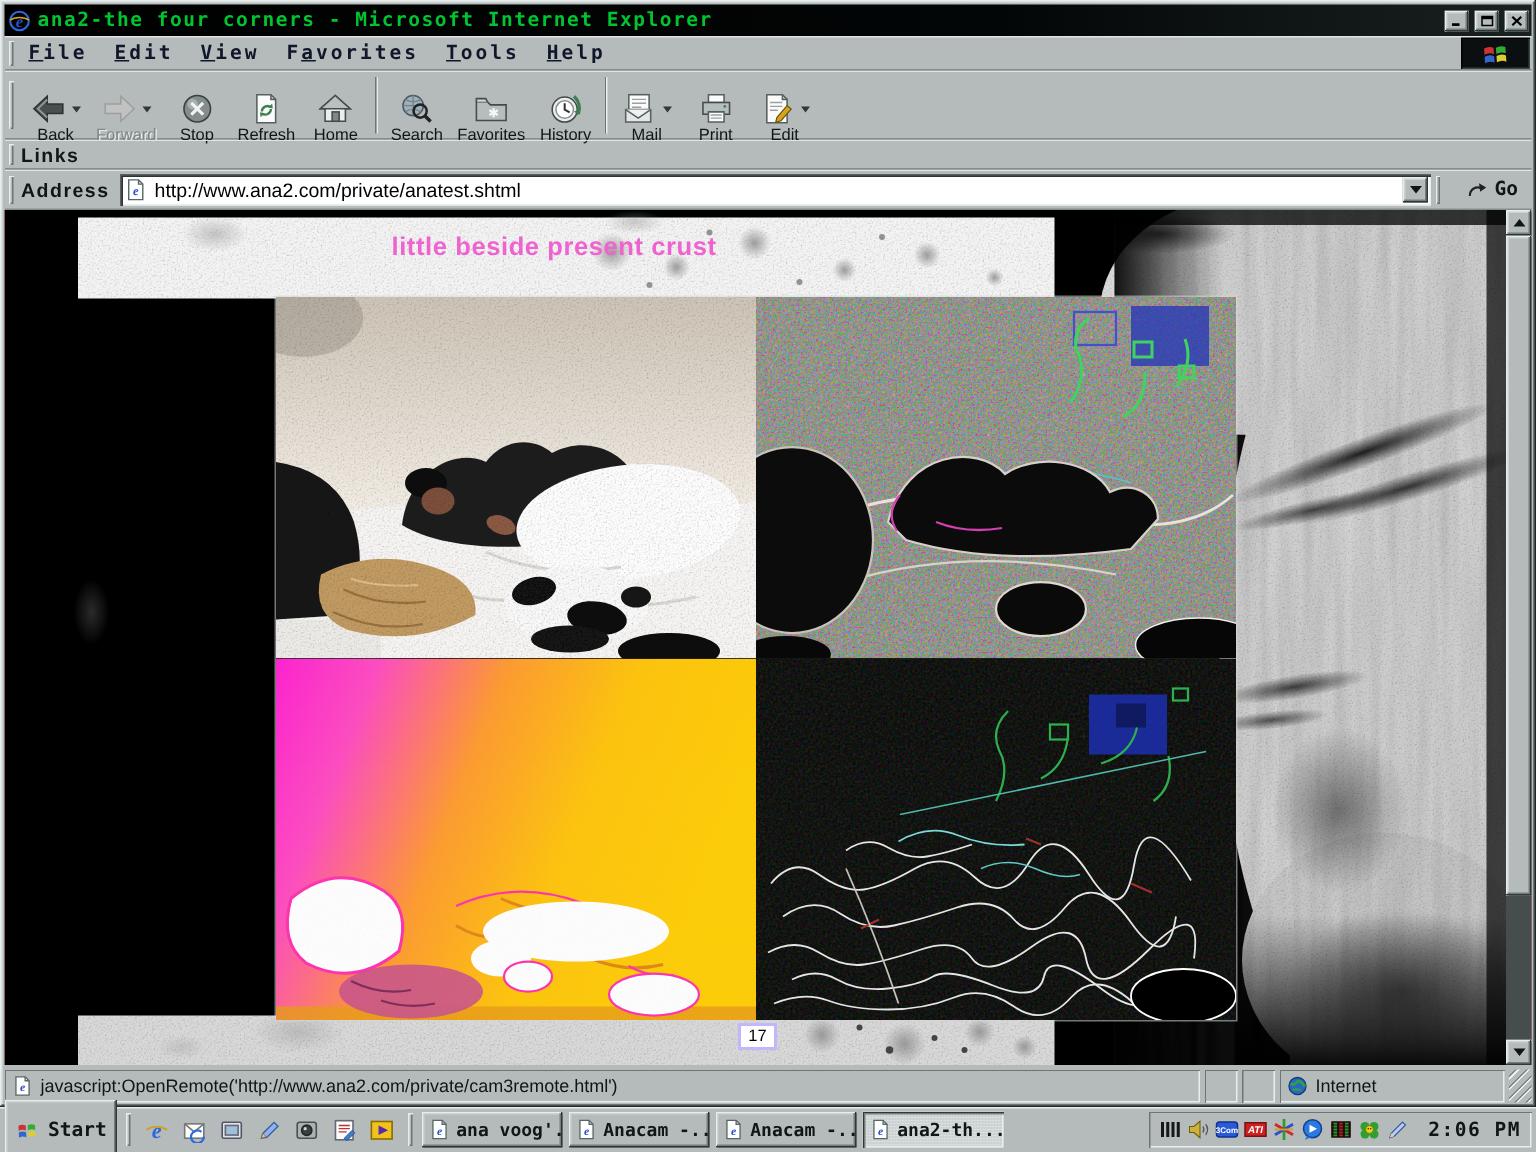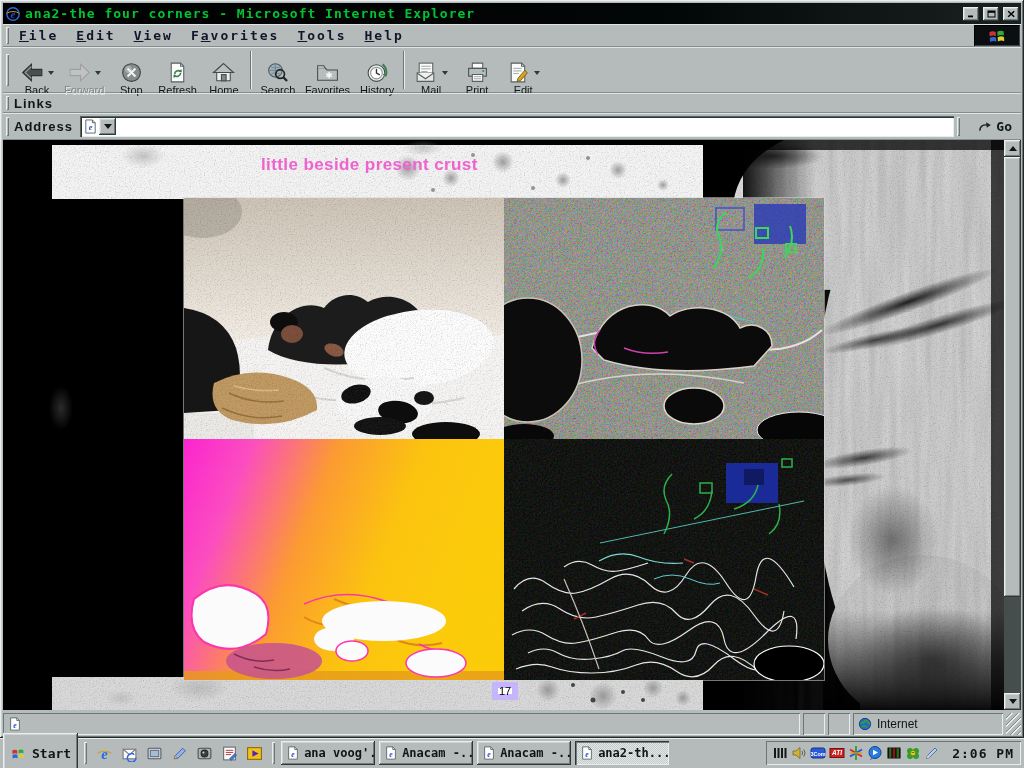--- a/index.html
+++ b/index.html
@@ -57,21 +57,21 @@
   .go-btn svg{width:15px;height:13px}
 
   
   .content{flex:1;display:flex;position:relative;background:#7f1d1d;overflow:hidden;box-shadow:inset 0 1px 0 #5a6262}
   .page{position:relative;flex:1;overflow:hidden}
   .bg-svg{position:absolute;left:0;top:0;width:100%;height:100%;display:block}
   .heading{position:absolute;left:258px;top:15px;font-weight:bold;font-size:17px;letter-spacing:.4px;color:#ee63cf;font-family:"Liberation Sans",sans-serif}
   .grid{position:absolute;left:181px;top:58px;width:640px;height:482px;display:grid;grid-template-columns:320px 320px;grid-template-rows:241px 241px;outline:1px solid rgba(215,215,215,.55)}
   .cam{width:320px;height:241px;overflow:hidden}
   .cam svg{width:100%;height:100%;display:block}
-  .counter{position:absolute;left:489px;top:542px;width:26px;height:18px;background:#fff;border:6px solid #c4b5fd;display:flex;align-items:center;justify-content:center;font-size:11px;color:#000}
+  .counter{position:absolute;left:489px;top:542px;width:26px;height:18px;background:#fff;border:2px solid #c4b5fd;display:flex;align-items:center;justify-content:center;font-size:11px;color:#000}
 
   .vscroll{width:17px;flex:0 0 17px;background:#454d4d;display:flex;flex-direction:column}
   .sb-btn{height:17px;flex:0 0 17px;display:flex;align-items:center;justify-content:center}
   .sb-thumb{height:440px;flex:0 0 440px}
   .sb-space{flex:1}
 
   
   .statusbar{height:25px;flex:0 0 25px;display:flex;align-items:stretch;gap:3px;padding-top:3px}
   .sb-pane{box-shadow:inset 1px 1px 0 #6d7676,inset -1px -1px 0 #e8eded;display:flex;align-items:center;font-size:12px;color:#101515;padding:0 5px;gap:5px}
   .sb-main{flex:1;white-space:nowrap;overflow:hidden}
@@ -310,20 +310,21 @@
 
   <div class="bar addressbar">
     <span class="grip"></span>
     <span class="bar-label addr-label">Address</span>
     <span class="addr-field">
       <span class="icon"><svg viewBox="0 0 16 16">
             <path d="M3 1h7l3 3v11H3z" fill="#fff" stroke="#566"></path>
             <path d="M10 1v3h3" fill="none" stroke="#566"></path>
             <text x="8" y="12" text-anchor="middle" font-family="serif" font-style="italic" font-weight="bold" font-size="9" fill="#2a52c8">e</text>
           </svg></span>
+      <input class="addr-input" value="http://www.ana2.com/private/anatest.shtml" style="">
       <span class="addr-drop raised">
           <span class="tri-down"></span>
         </span>
     </span>
     <span class="grip"></span>
     <span class="go-btn">
       <svg viewBox="0 0 16 14">
           <path d="M3 11.5C3 6.2 7.8 4.3 11.3 5.9" fill="none" stroke="#222" stroke-width="1.5"></path>
           <path d="M9.6 2.4l5.2 2.9-4.3 3.1z" fill="#222"></path>
         </svg>
@@ -568,20 +569,21 @@
 
   <div class="statusbar">
     <div class="sb-pane sb-main">
       <span class="icon">
           <svg viewBox="0 0 16 16">
             <path d="M3 1h7l3 3v11H3z" fill="#fff" stroke="#566"></path>
             <path d="M10 1v3h3" fill="none" stroke="#566"></path>
             <text x="8" y="12" text-anchor="middle" font-family="serif" font-style="italic" font-weight="bold" font-size="9" fill="#2a52c8">e</text>
           </svg>
         </span>
+      <span>javascript:OpenRemote('http://www.ana2.com/private/cam3remote.html')</span>
     </div>
     <div class="sb-pane sb-small"></div>
     <div class="sb-pane sb-small"></div>
     <div class="sb-pane sb-zone">
       <span class="icon">
           <svg viewBox="0 0 16 16">
             <circle cx="8" cy="8" r="6.5" fill="#2a66c8" stroke="#143a7a"></circle>
             <path d="M3 6q2 2 4-0.5t4 0q2 1.5 2.5 3" fill="none" stroke="#2f9f3f" stroke-width="2.2"></path>
             <path d="M4 11q3-1 7 0.5" fill="none" stroke="#2f9f3f" stroke-width="1.6"></path>
           </svg>

